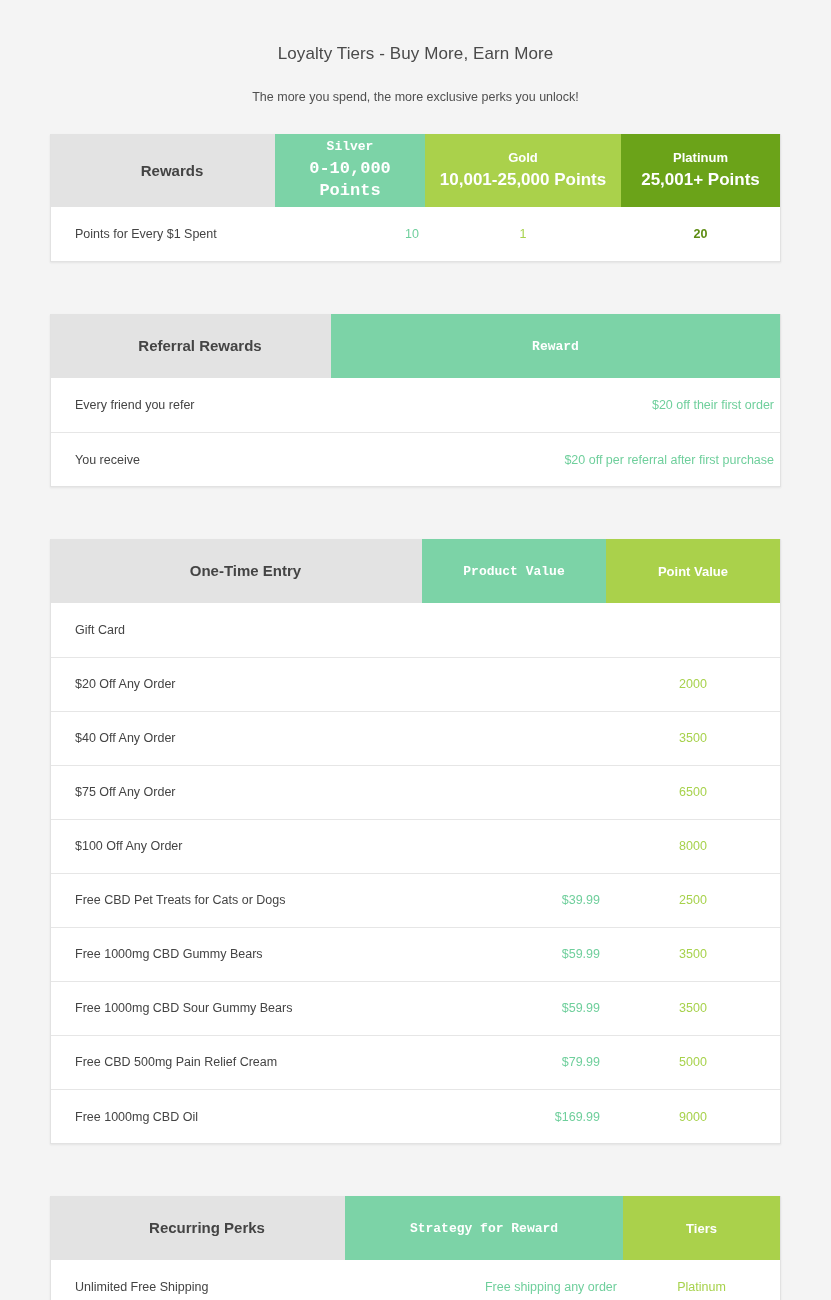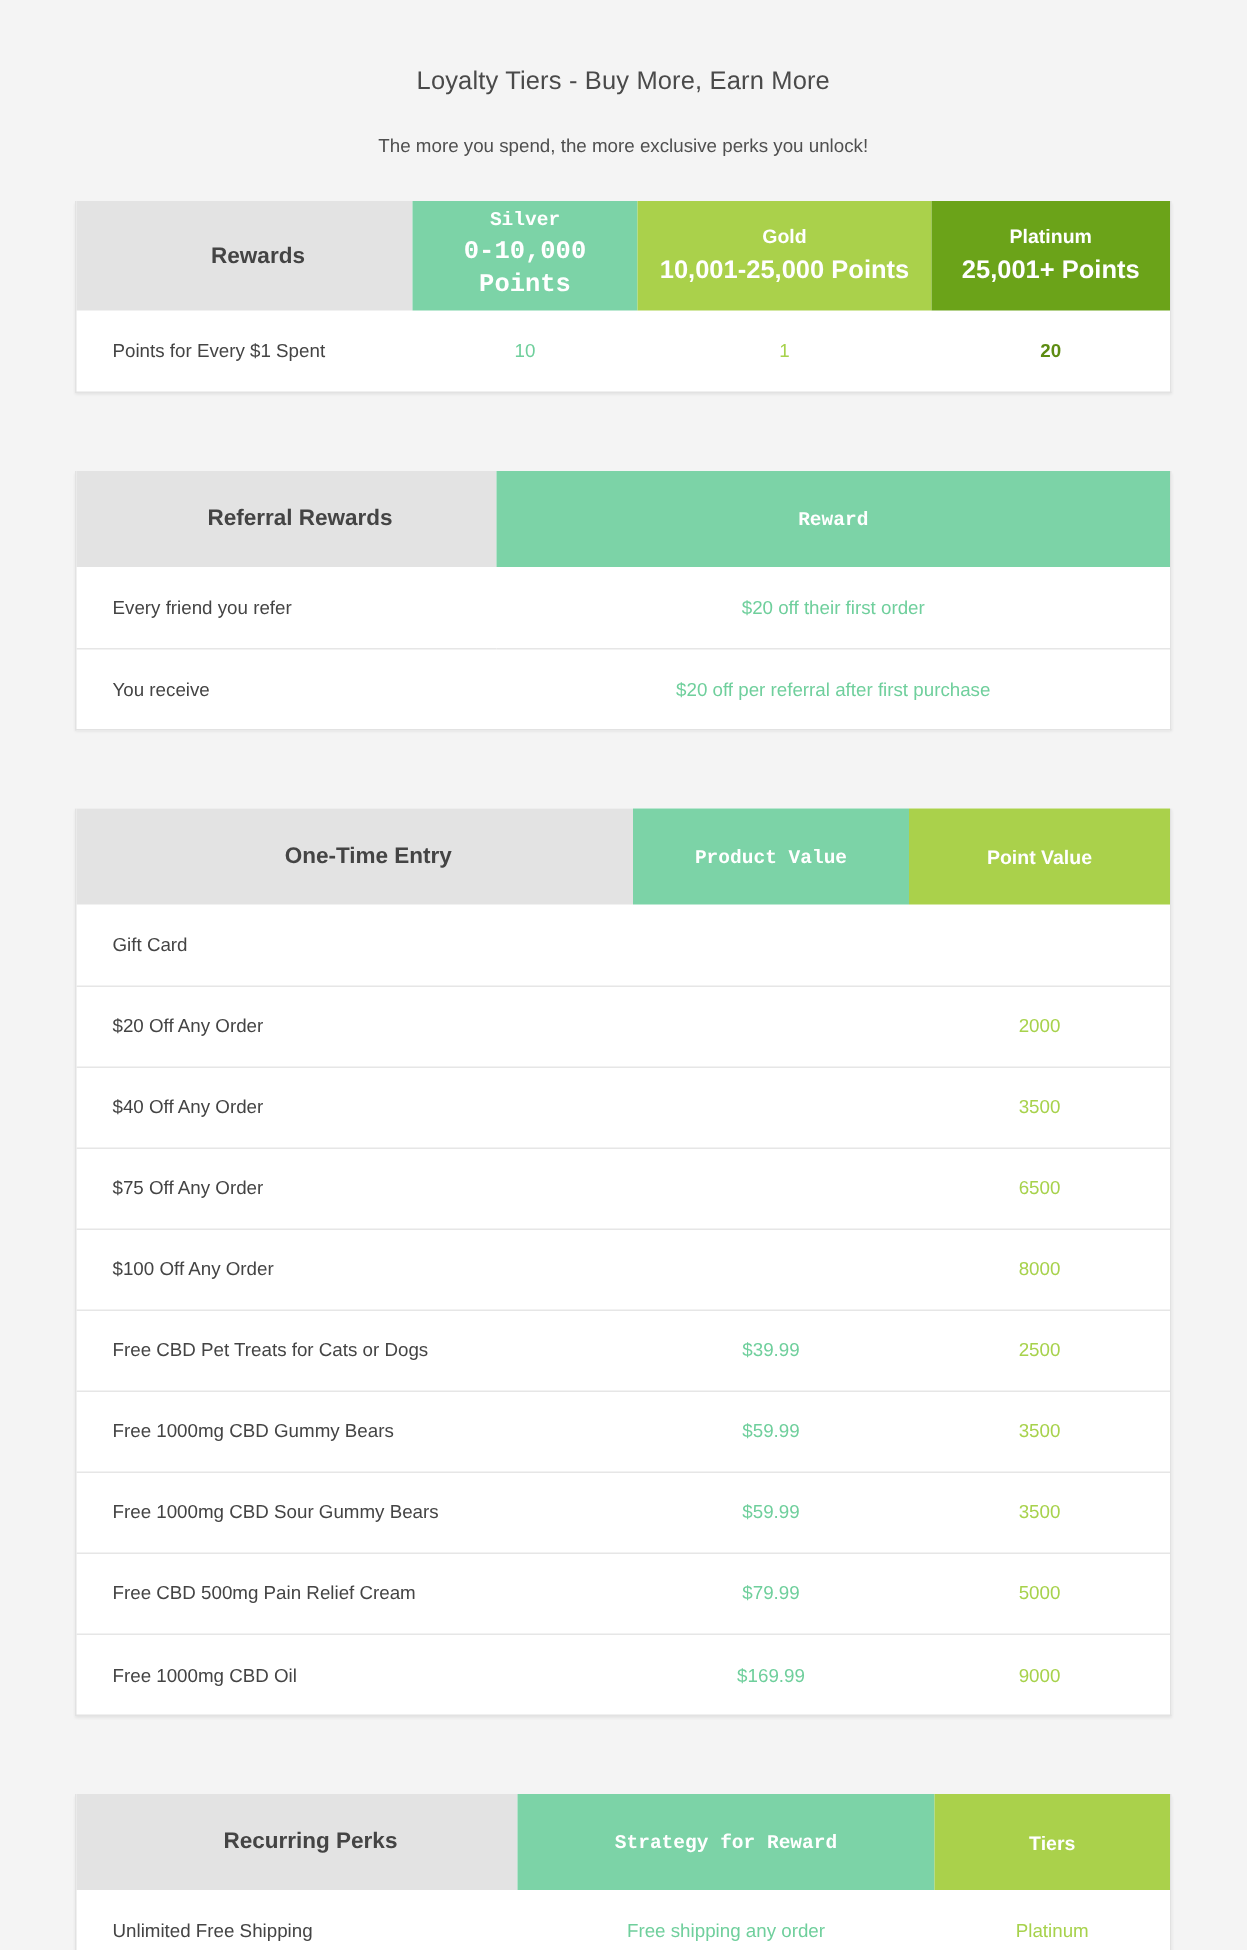--- a/index.html
+++ b/index.html
@@ -83,21 +83,21 @@
     text-align: center;
   }
   tbody tr:first-child td { border-top: none; }
   tbody td.cell-label {
     text-align: left;
     padding-left: 24px;
     color: #444444;
   }
 
   
-  .v-teal  { color: #6fcf9c; }
+  .v-teal  { color: #6fcf9c; text-align: right; }
   .v-lime  { color: #a7d24c; }
   .v-olive { color: #5d8c12; font-weight: bold; text-align: center; }
 
   .b-teal  { background: #7cd3a7; font-family: Liberation Mono, monospace; }
   .b-lime  { background: #aad14b; }
   .b-olive { background: #6ba319; }
 </style>
 </head>
 <body>
 

